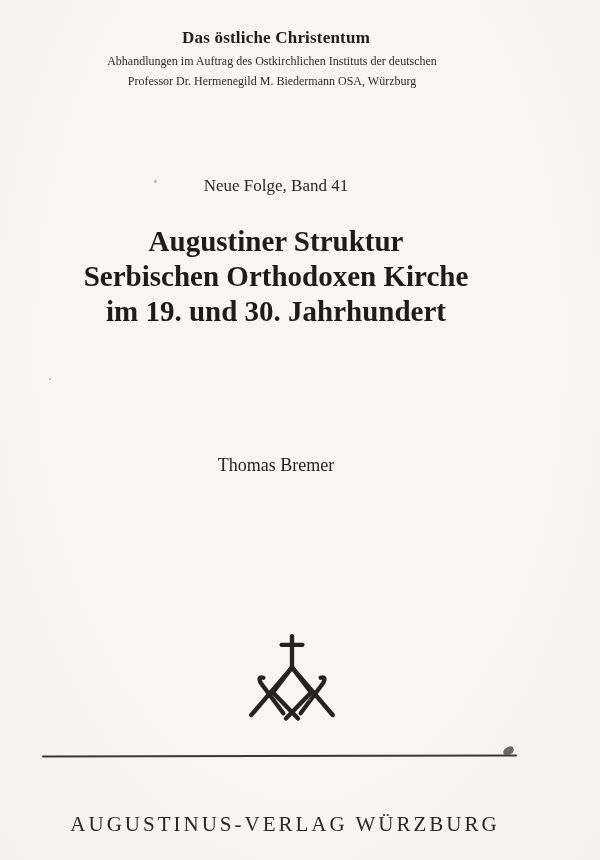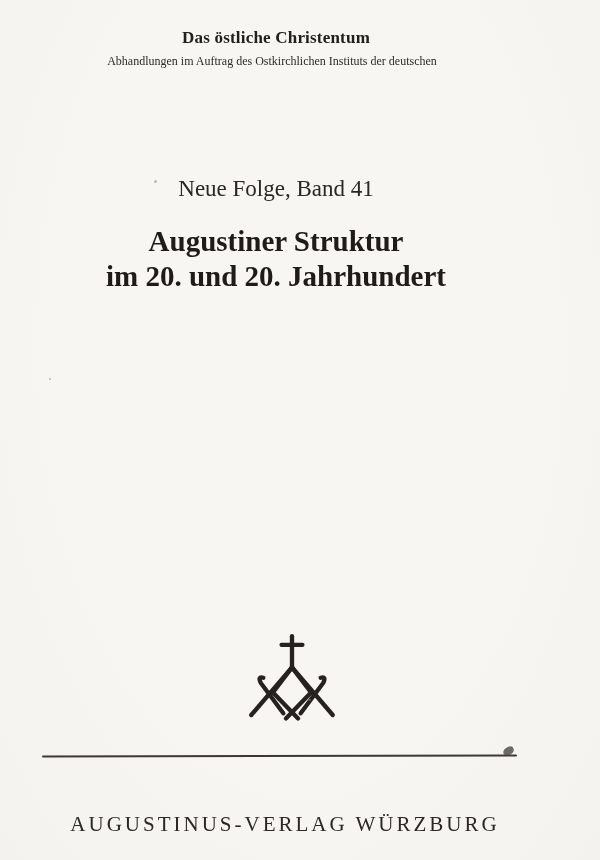--- a/index.html
+++ b/index.html
@@ -32,21 +32,21 @@
   }
   .series-subtitle {
     top: 52px;
     width: 544px;
     font-size: 12px;
     line-height: 19.5px;
     color: #2e2b27;
   }
   .series-volume {
     top: 176px;
-    font-size: 23px;
+    font-size: 17px;
     color: #2a2724;
   }
   .book-title {
     top: 224px;
     font-size: 29px;
     line-height: 35px;
     font-weight: bold;
     color: #1e1b18;
   }
   .byline-prefix {
@@ -105,30 +105,33 @@
 </style>
 </head>
 <body>
 
 <div class="page">
 
   <div class="centered-block series-name">Das östliche Christentum</div>
 
   <div class="centered-block series-subtitle">
     <div>Abhandlungen im Auftrag des Ostkirchlichen Instituts der deutschen</div>
+    <div>Professor Dr. Hermenegild M. Biedermann OSA, Würzburg</div>
   </div>
 
   <div class="centered-block series-volume">Neue Folge, Band 41</div>
 
   <div class="centered-block book-title">
     <div>Augustiner Struktur</div>
-    <div>im 20. und 20. Jahrhundert</div>
+    <div>Serbischen Orthodoxen Kirche</div>
+    <div>im 19. und 30. Jahrhundert</div>
   </div>
 
 
+  <div class="centered-block author-name">Thomas Bremer</div>
 
   <div class="emblem">
     <svg viewBox="0 0 120 100" xmlns="http://www.w3.org/2000/svg" fill="none" stroke="#26231f" stroke-width="5" stroke-linecap="round">
 
       <path d="M60,4 L60,40"></path>
       <path d="M48,14 L72,14"></path>
 
       <path d="M60,40 L13,95"></path>
       <path d="M60,40 L107,95"></path>
 

